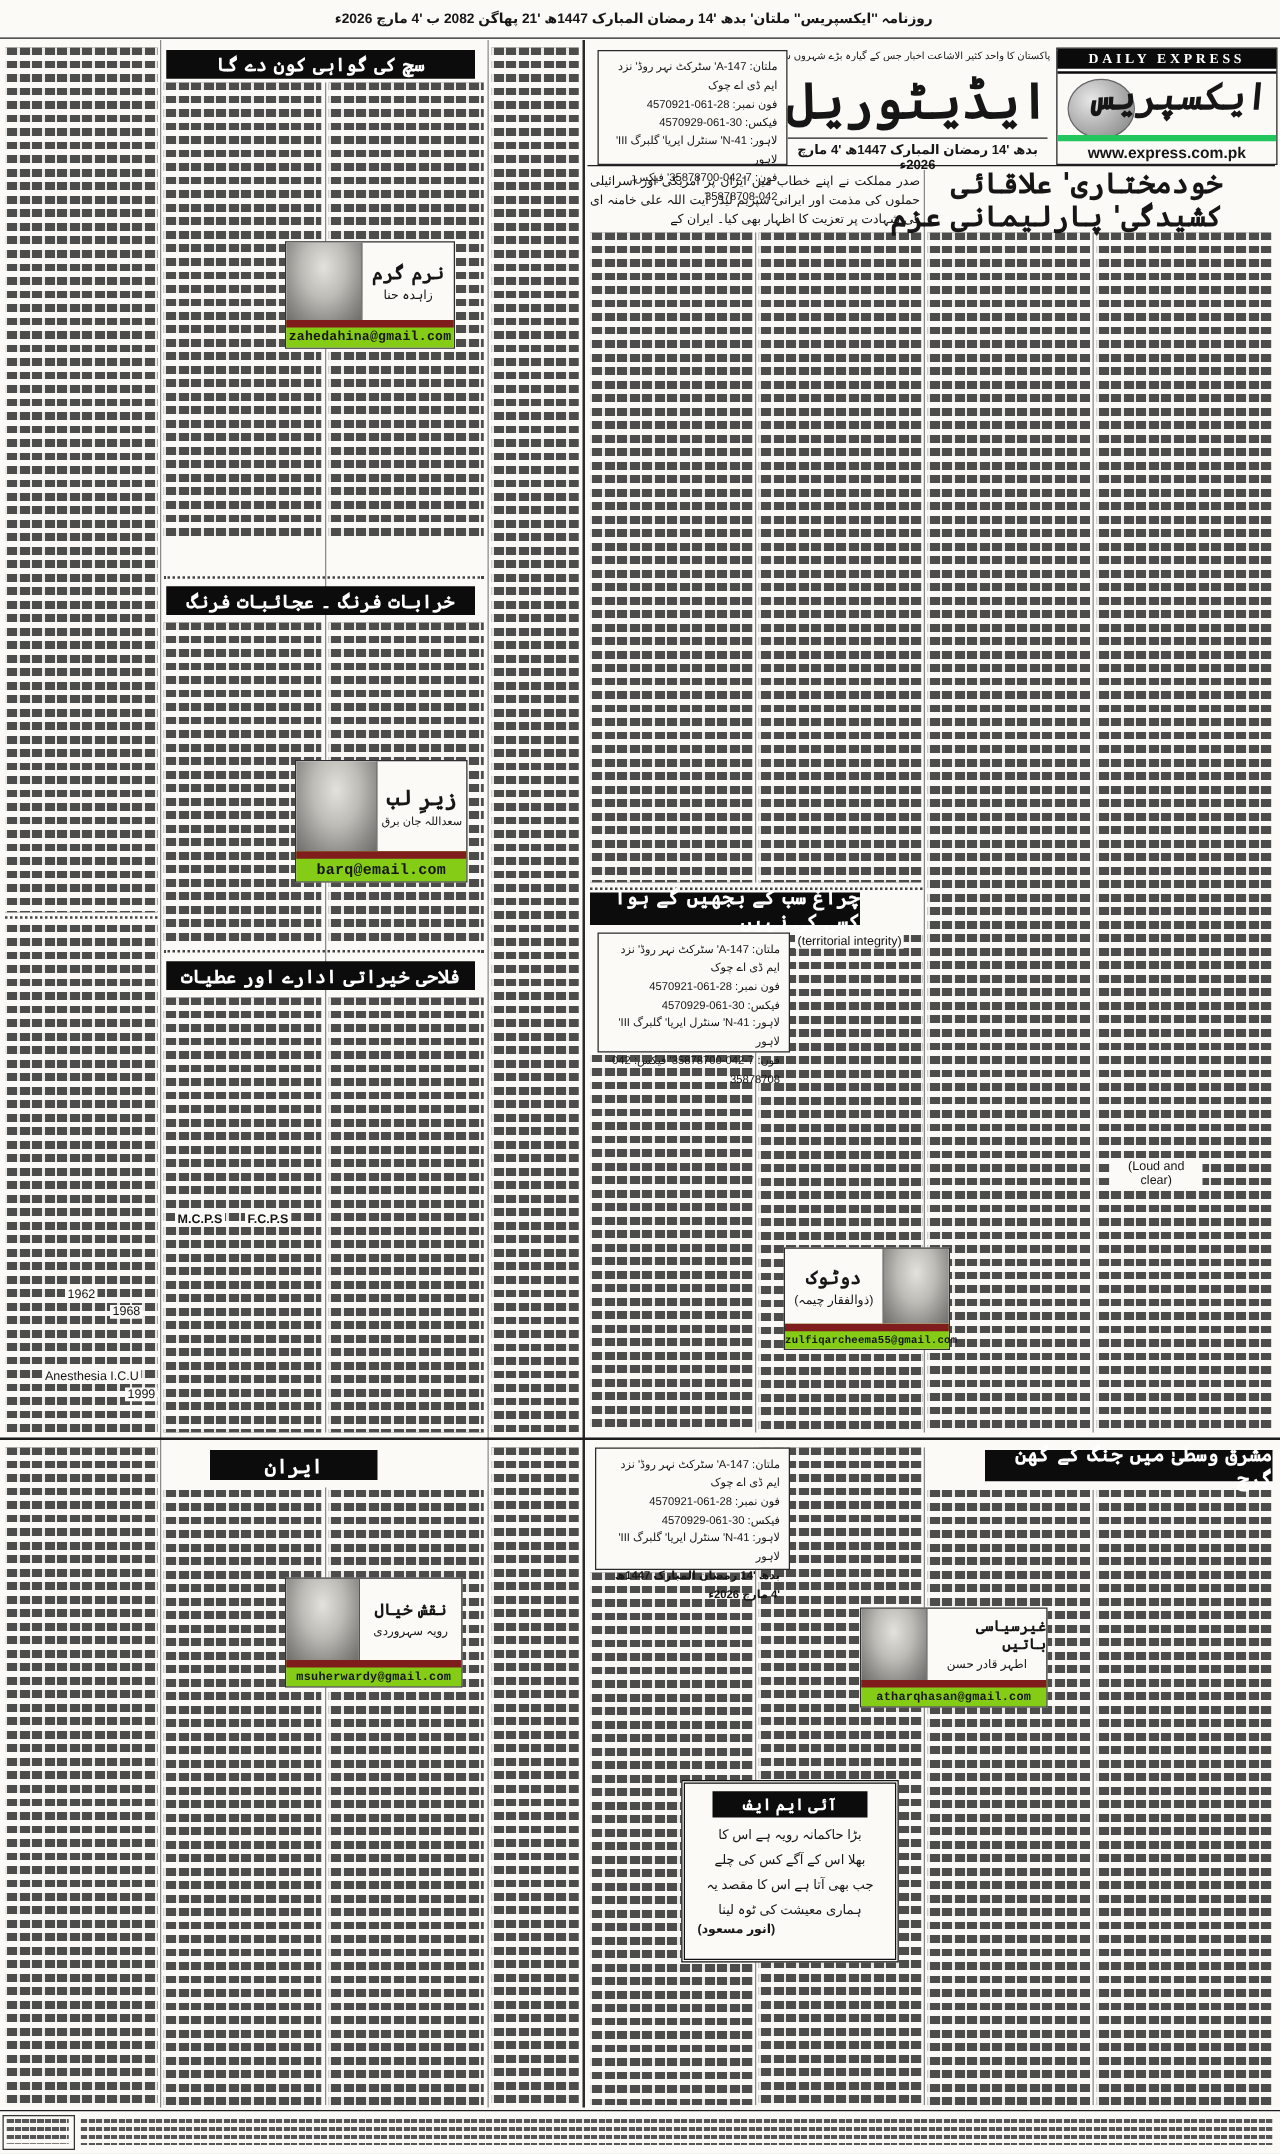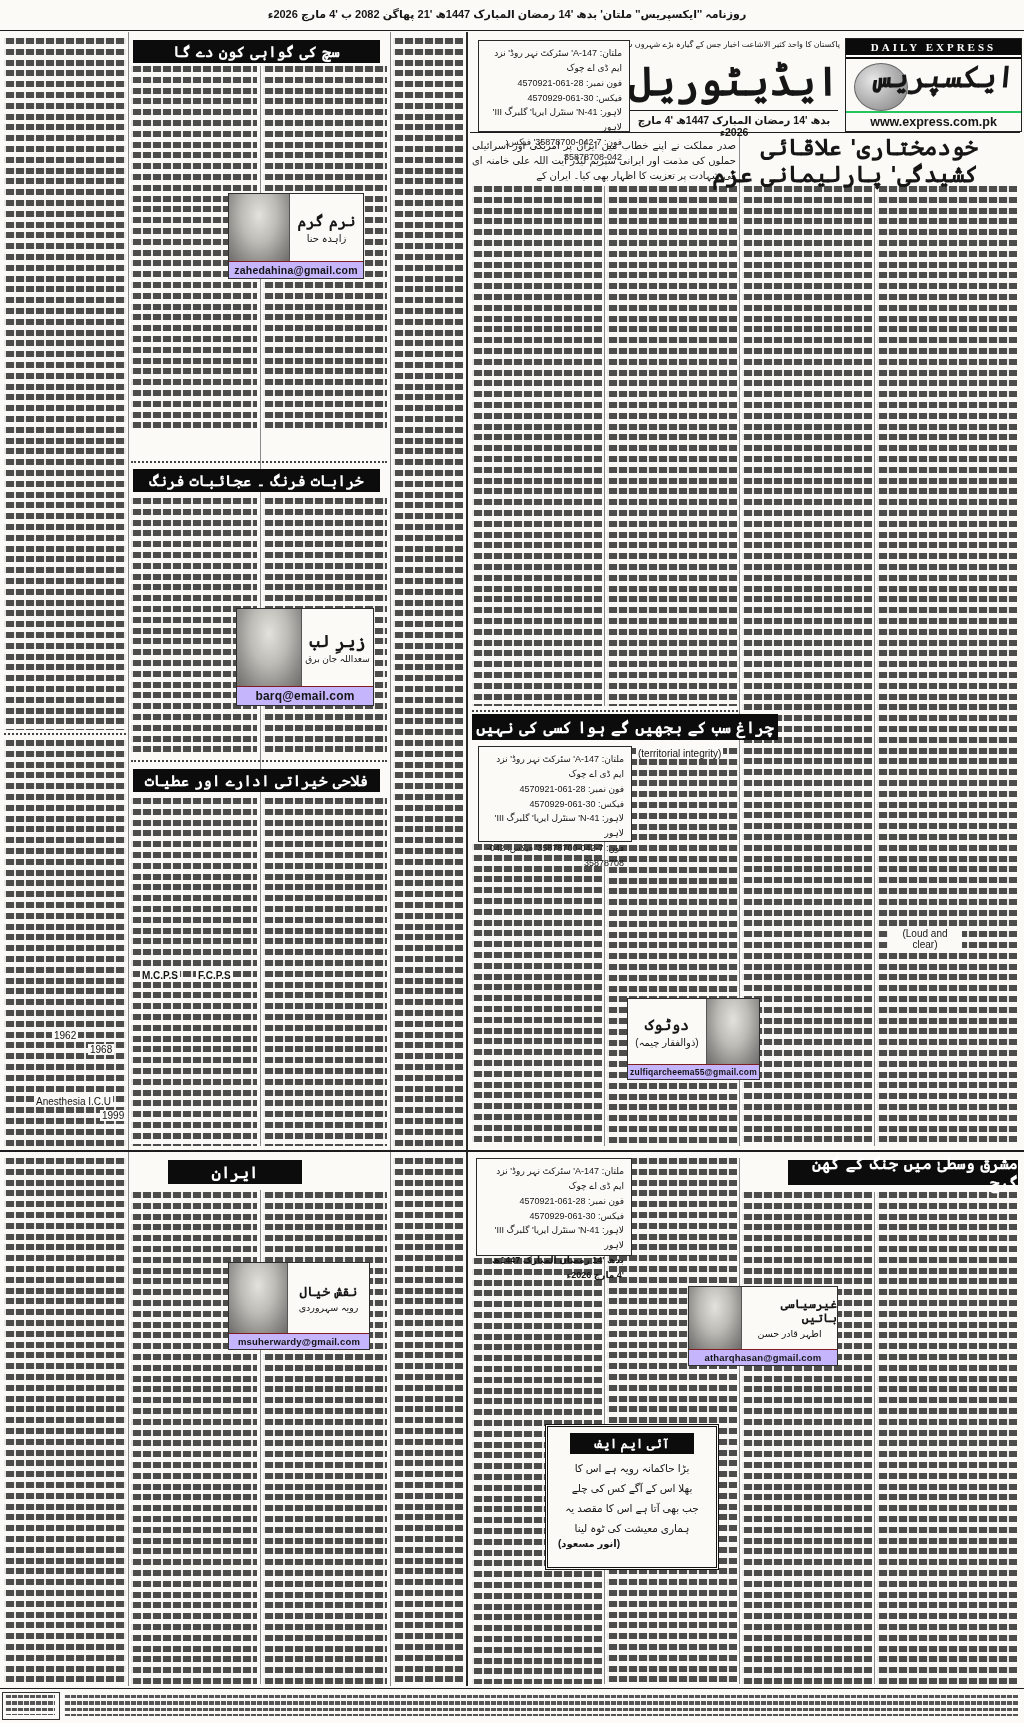--- a/index.html
+++ b/index.html
@@ -26,33 +26,33 @@
        direction:rtl;text-align:right;font-size:9px;line-height:1.65;}
   .abox{position:absolute;background:#fbfaf7;border:1px solid #2f2f2f;display:flex;flex-direction:column;}
   .abox .row{flex:1;display:flex;overflow:hidden;}
   .photo{background:
       radial-gradient(ellipse at 50% 32%, #e4e2dd 0%, #bdbbb6 42%, #8e8c88 75%, #6e6c68 100%);
       border-left:1px solid #555;flex-shrink:0;}
   .photo.l{border-left:none;border-right:1px solid #555;}
   .alabels{flex:1;display:flex;flex-direction:column;align-items:center;justify-content:center;direction:rtl;}
   .acolumn{font-weight:bold;font-family:"DejaVu Serif","Liberation Serif",serif;}
   .aname{font-size:10px;margin-top:3px;}
-  .aemail{border-top:1px solid #7f1d1d;font-weight:bold;text-align:center;font-size:10.5px;
-      padding:2px 0;background:#c4b5fd;letter-spacing:.2px;}
+  .aemail{border-top:6px solid #7f1d1d;font-weight:bold;text-align:center;font-size:10.5px;
+      padding:2px 0;background:#84cc16;letter-spacing:.2px;font-family:Liberation Mono, monospace;}
   .snippet{position:absolute;background:#fbfaf7;font-size:10px;color:#141414;padding:0 2px;white-space:nowrap;}
   #imfbox{position:absolute;background:#fbfaf7;border:3px double #111;text-align:center;direction:rtl;}
   #logo{position:absolute;border:1px solid #222;background:#fbfaf7;display:flex;flex-direction:column;}
   .brandbar{background:#0b0b0b;color:#fff;text-align:center;font-family:"Liberation Serif","DejaVu Serif",serif;
       font-size:11px;letter-spacing:3px;font-weight:bold;padding:2px 0;border-bottom:2px solid #fff;box-shadow:0 2px 0 #0b0b0b;}
   .logomid{flex:1;position:relative;overflow:hidden;}
   .globe{position:absolute;left:8px;top:6px;width:52px;height:46px;border-radius:50%;
       background:radial-gradient(circle at 35% 35%, #e8e8e8 0%, #b5b5b5 45%, #7d7d7d 100%);border:1px solid #666;}
   .logour{position:absolute;right:6px;top:2px;font-size:30px;font-weight:bold;
       font-family:"DejaVu Serif","Liberation Serif",serif;transform:skewX(-6deg);}
-  .website{border-top:2px solid #22c55e;font-weight:bold;font-size:12.5px;text-align:center;padding:2px 0;}
+  .website{border-top:5px solid #22c55e;font-weight:bold;font-size:12.5px;text-align:center;padding:2px 0;}
   .lead{font-size:10px;line-height:1.5;text-align:justify;}
 </style>
 </head>
 <body>
 
 <div id="page">
 
   <div class="abs rtl" style="left:0;top:8;width:1014px;top:8px;text-align:center;font-size:11px;font-weight:bold;">روزنامہ ''ایکسپریس'' ملتان' بدھ '14 رمضان المبارک 1447ھ '21 پھاگن 2082 ب '4 مارچ 2026ء</div>
   <div class="hrule" style="left:0;top:30px;width:1024px;"></div>
 
@@ -124,21 +124,21 @@
     <div>فون نمبر: 28-061-4570921</div>
     <div>فیکس: 30-061-4570929</div>
     <div>لاہور: N-41' سنٹرل ایریا' گلبرگ III' لاہور</div>
     <div>فون: 7-042-35878700' فیکس: 042-35878708</div>
   </div>
 
   <div class="abs rtl" style="left:702px;top:138px;width:276px;height:44px;display:flex;align-items:center;justify-content:center;
        font-size:23px;font-weight:bold;font-family:'DejaVu Serif','Liberation Serif',serif;">خودمختاری' علاقائی کشیدگی' پارلیمانی عزم</div>
   <div class="abs rtl lead" style="left:472px;top:138px;width:264px;height:44px;overflow:hidden;">صدر مملکت نے اپنے خطاب میں ایران پر امریکی اور اسرائیلی حملوں کی مذمت اور ایرانی سپریم لیڈر آیت اللہ علی خامنہ ای کی شہادت پر تعزیت کا اظہار بھی کیا۔ ایران کے</div>
 
-  <div class="bar" style="left:472px;top:714px;width:306px;height:26px;font-size:16px;">
+  <div class="bar" style="left:472px;top:714px;width:216px;height:26px;font-size:16px;">
     <span class="rtl">چراغ سب کے بجھیں گے ہوا کسی کی نہیں</span>
   </div>
   <div class="contactbox" style="left:478px;top:746px;width:138px;height:84px;">
     <div>ملتان: 147-A' سٹرکٹ نہر روڈ' نزد ایم ڈی اے چوک</div>
     <div>فون نمبر: 28-061-4570921</div>
     <div>فیکس: 30-061-4570929</div>
     <div>لاہور: N-41' سنٹرل ایریا' گلبرگ III' لاہور</div>
     <div>فون: 7-042-35878700' فیکس: 042-35878708</div>
   </div>
   <span class="snippet" style="left:636px;top:748px;">(territorial integrity)</span>

